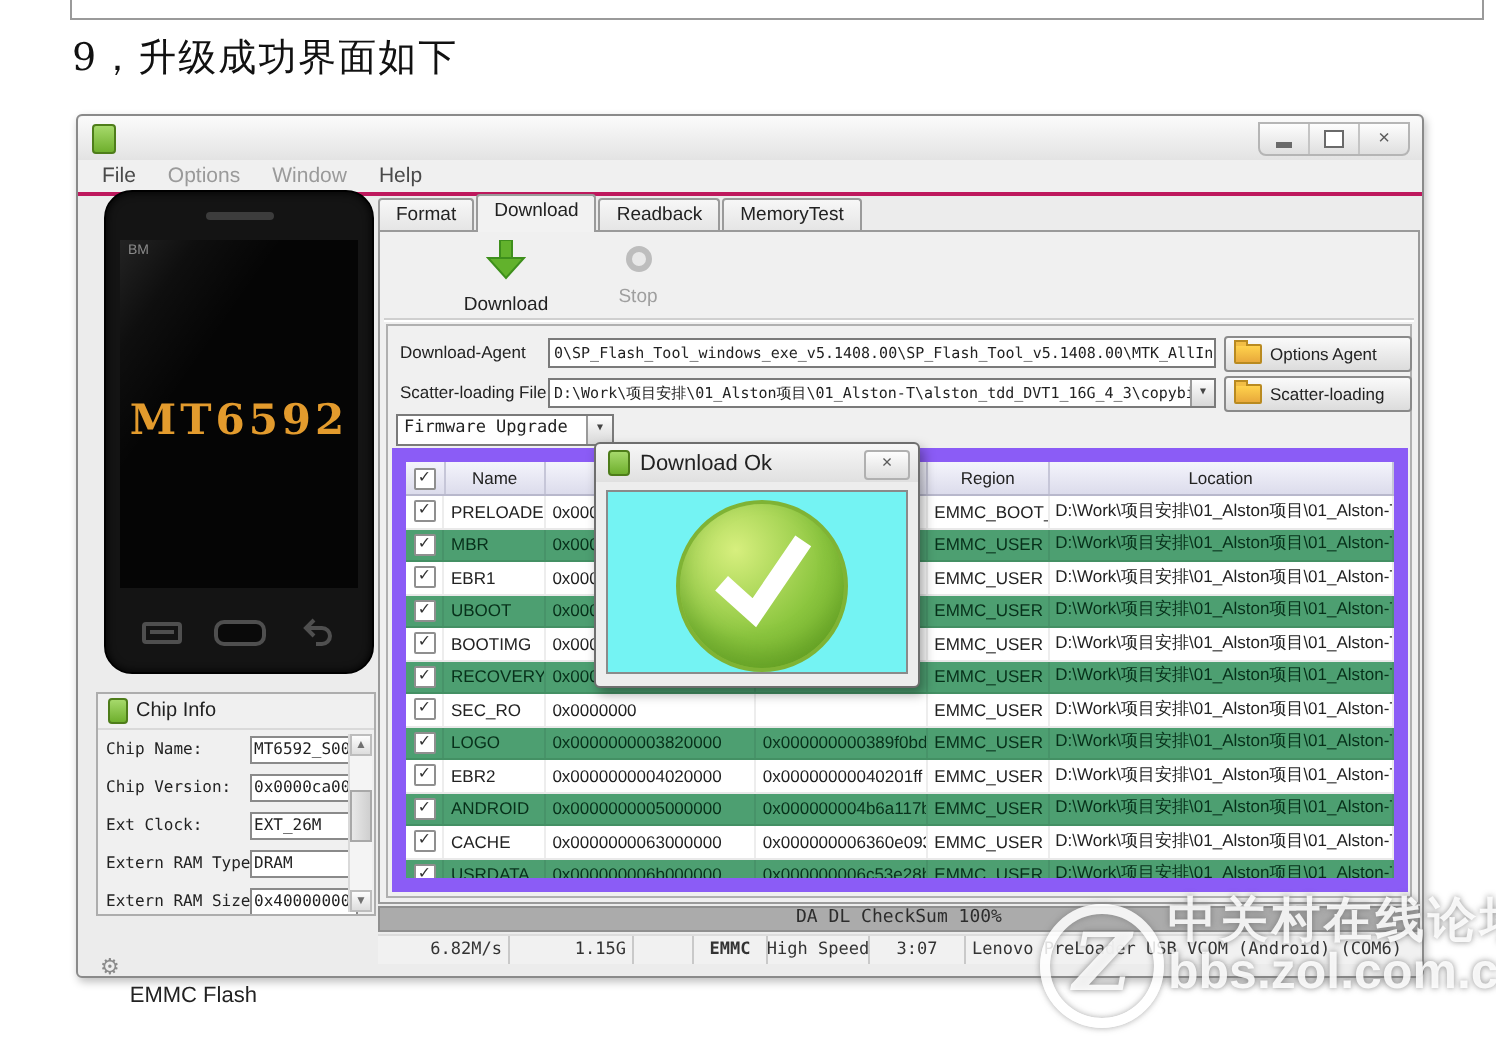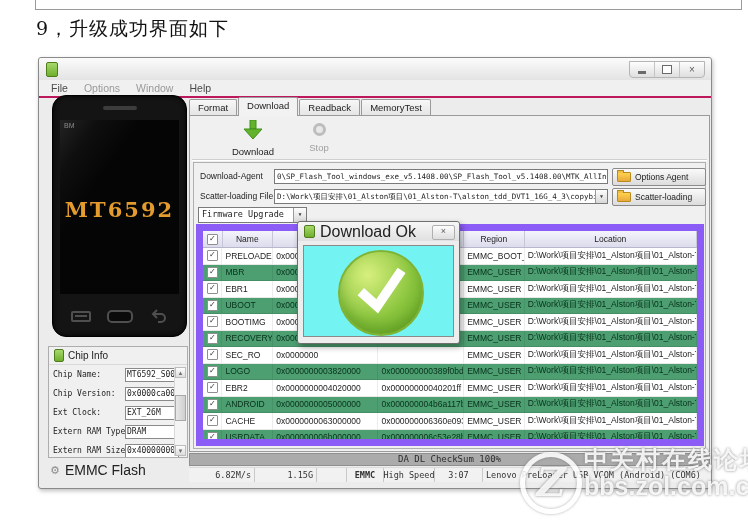--- a/index.html
+++ b/index.html
@@ -59,21 +59,21 @@
   .chip-label{font-size:8px;color:#222;width:72px;white-space:nowrap;}
   .chip-value{width:50px;height:12px;border:1px solid #8a8a8a;background:#fff;font-size:8px;
               line-height:12px;color:#222;overflow:hidden;white-space:nowrap;padding:0 1px;}
   #chip-scroll{position:absolute;right:1px;top:20px;bottom:1px;width:11px;background:#f4f4f4;border-left:1px solid #d9d9d9;}
   .scr-btn{height:11px;font-size:6px;color:#707070;text-align:center;line-height:11px;background:linear-gradient(#fdfdfd,#ddd);border:1px solid #bdbdbd;box-sizing:border-box;}
   .scr-btn.bottom{position:absolute;bottom:0;left:0;right:0;}
   #scr-thumb{position:absolute;left:0;right:0;top:28px;height:26px;background:linear-gradient(90deg,#e8e8e8,#cfcfcf);border:1px solid #a8a8a8;box-sizing:border-box;}
 
   #emmcflash{position:absolute;left:11px;top:404px;display:flex;align-items:center;}
   .gear{font-family:"DejaVu Sans",sans-serif;font-size:11px;color:#8a8a8a;margin-right:5px;}
-  #emmcflash-label{font-size:14px;color:#222;}
+  #emmcflash-label{font-size:11px;color:#222;margin-top:30px;}
 
   
   #tabs{position:absolute;left:150px;top:41px;display:flex;align-items:flex-end;height:17px;}
   .tab{font-size:9.5px;color:#222;background:linear-gradient(#f7f7f7,#e4e4e4);border:1px solid #9a9a9a;
        border-bottom:none;border-radius:2px 2px 0 0;padding:2px 8px 1px 8px;margin-right:1px;height:13px;}
   .tab.selected{background:#f2f2f2;height:15px;position:relative;z-index:2;}
 
   #content{position:absolute;left:150px;top:57px;width:521px;height:337px;background:#f0f0f0;
            border:1px solid #9a9a9a;box-sizing:border-box;}
   
@@ -128,21 +128,21 @@
   .seg.center{justify-content:center;}
   .seg.bold{font-weight:bold;}
   .seg.last{border-right:none;flex:1;}
 
   
   #dialog{position:absolute;left:297px;top:221px;width:161px;height:121px;background:#ededed;border:1px solid #6e6e6e;
           border-radius:3px;box-shadow:2px 3px 6px rgba(0,0,0,.35);z-index:10;}
   #dlg-title{position:absolute;left:0;top:0;right:0;height:19px;display:flex;align-items:center;
              background:linear-gradient(#f7f7f7,#e0e0e0);border-radius:3px 3px 0 0;}
   #dlg-title .app-ico{width:9px;height:11px;margin:0 5px 0 6px;}
-  #dlg-title-text{font-size:16px;color:#222;}
+  #dlg-title-text{font-size:11px;color:#222;}
   #dlg-close{position:absolute;right:4px;top:3px;width:21px;height:13px;border:1px solid #b0b0b0;border-radius:2px;
              background:linear-gradient(#fdfdfd,#dedede);color:#5b5b5b;font-size:9px;line-height:11px;text-align:center;}
   #dlg-body{position:absolute;left:5px;right:5px;top:23px;bottom:6px;background:#74f3f3;border:1px solid #8a8a8a;}
   #dlg-circle{position:absolute;left:50%;top:50%;width:82px;height:82px;margin:-41px 0 0 -41px;border-radius:50%;
               background:radial-gradient(circle at 34% 28%,#d7ef7e,#8cc63f 55%,#6fae27 95%);
               border:2px solid #7fb335;box-shadow:inset 0 -8px 12px rgba(30,90,0,.25);}
   #dlg-check{position:absolute;left:9px;top:7px;}
 
   
   #watermark{position:absolute;right:0px;top:440px;width:220px;height:85px;pointer-events:none;z-index:20;

